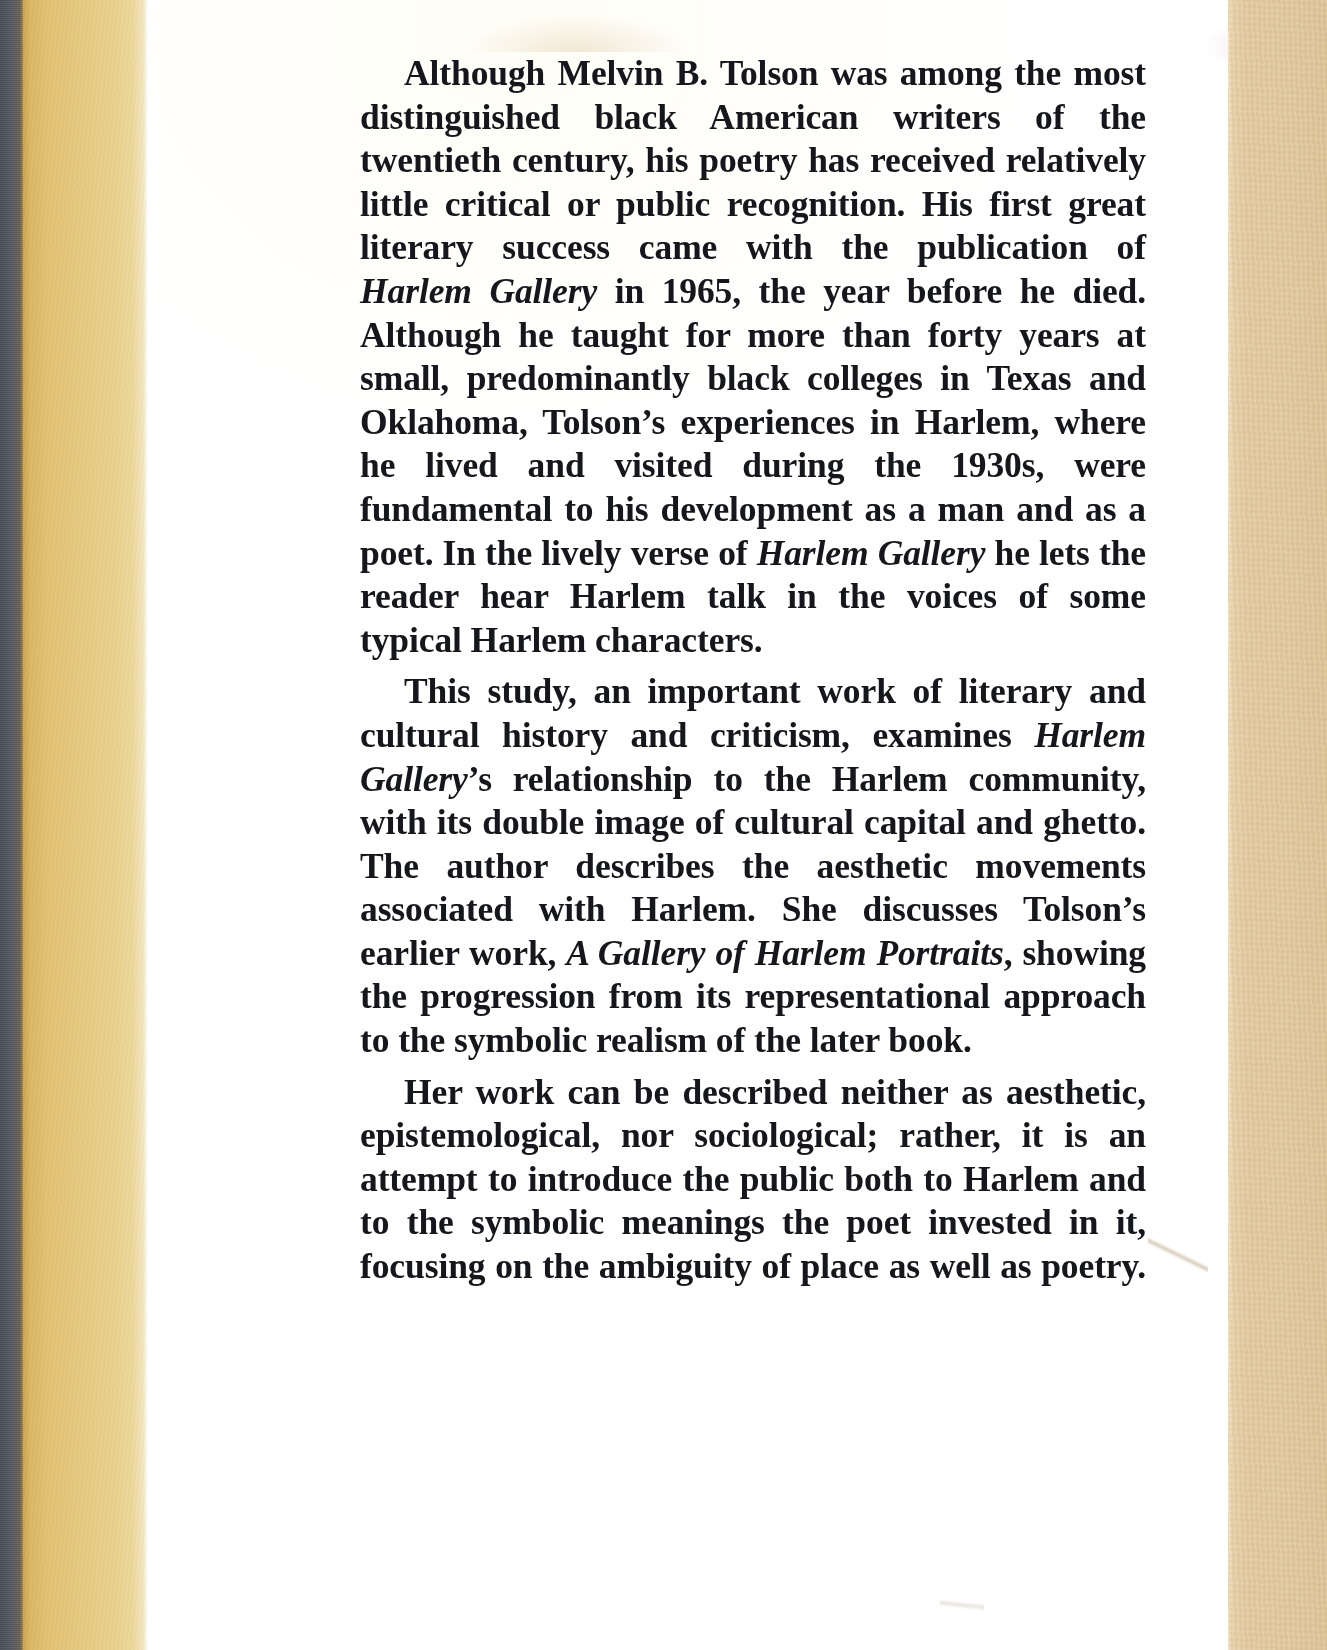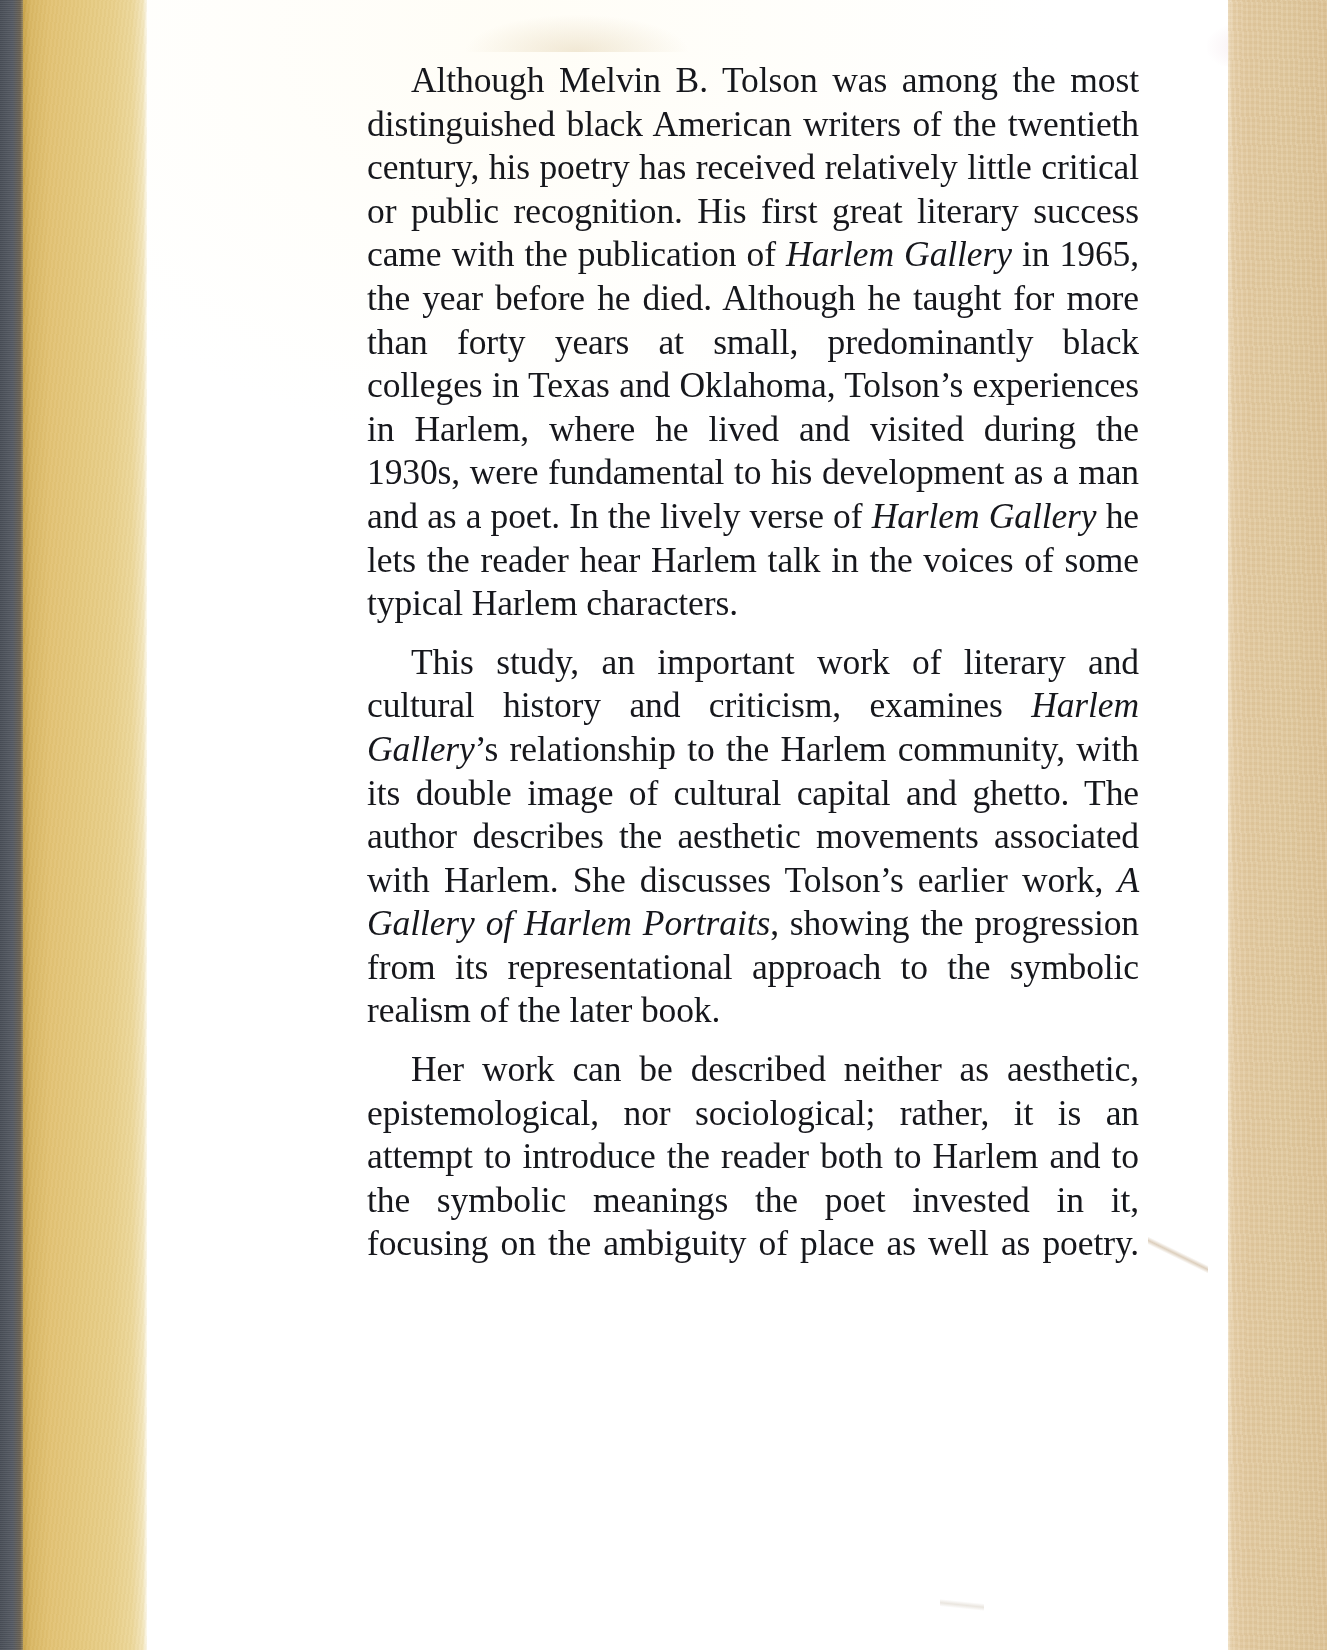--- a/index.html
+++ b/index.html
@@ -144,23 +144,24 @@
     width: 802px;
     color: #16171c;
     font-size: 35.5px;
     line-height: 43.6px;
     text-align: justify;
     text-justify: inter-word;
     letter-spacing: -0.1px;
     -webkit-font-smoothing: antialiased;
   }
   .blurb p {
-    margin: 15px;
+    margin: 8px;
     text-indent: 44px;
     text-align: justify;
+    font-weight: bold;
   }
   .blurb p:last-child { text-align: justify; }
   .blurb p:last-child::after {
     content: "";
     display: inline-block;
     width: 100%;
   }
   .blurb i, .blurb em {
     font-style: italic;
   }
@@ -175,21 +176,21 @@
   <div class="edge-strip"></div>
   <div class="gold-band"></div>
 
   <div class="paper">
     <div class="smudge-top"></div>
     <div class="smudge-right"></div>
 
     <div class="blurb" id="blurb-host">
         <p><span>Although Melvin B. Tolson was among the most distinguished black American writers of the twentieth century, his poetry has received relatively little critical or public recognition. His first great literary success came with the publication of </span><i>Harlem Gallery</i><span> in 1965, the year before he died. Although he taught for more than forty years at small, predominantly black colleges in Texas and Oklahoma, Tolson’s experiences in Harlem, where he lived and visited during the 1930s, were fundamental to his development as a man and as a poet. In the lively verse of </span><i>Harlem Gallery</i><span> he lets the reader hear Harlem talk in the voices of some typical Harlem characters.</span></p>
         <p><span>This study, an important work of literary and cultural history and criticism, examines </span><i>Harlem Gallery</i><span>’s relationship to the Harlem community, with its double image of cultural capital and ghetto. The author describes the aesthetic movements associated with Harlem. She discusses Tolson’s earlier work, </span><i>A Gallery of Harlem Portraits</i><span>, showing the progression from its representational approach to the symbolic realism of the later book.</span></p>
-        <p><span>Her work can be described neither as aesthetic, epistemological, nor sociological; rather, it is an attempt to introduce the reader both to Harlem and to the symbolic meanings the poet invested in it, focusing on the ambiguity of place as well as poetry.</span></p>
+        <p><span>Her work can be described neither as aesthetic, epistemological, nor sociological; rather, it is an attempt to introduce the public both to Harlem and to the symbolic meanings the poet invested in it, focusing on the ambiguity of place as well as poetry.</span></p>
       </div>
   </div>
 
   <div class="tan-band"></div>
   <div class="crease-a"></div>
   <div class="crease-b"></div>
 
 </div>
 
 </body></html>

